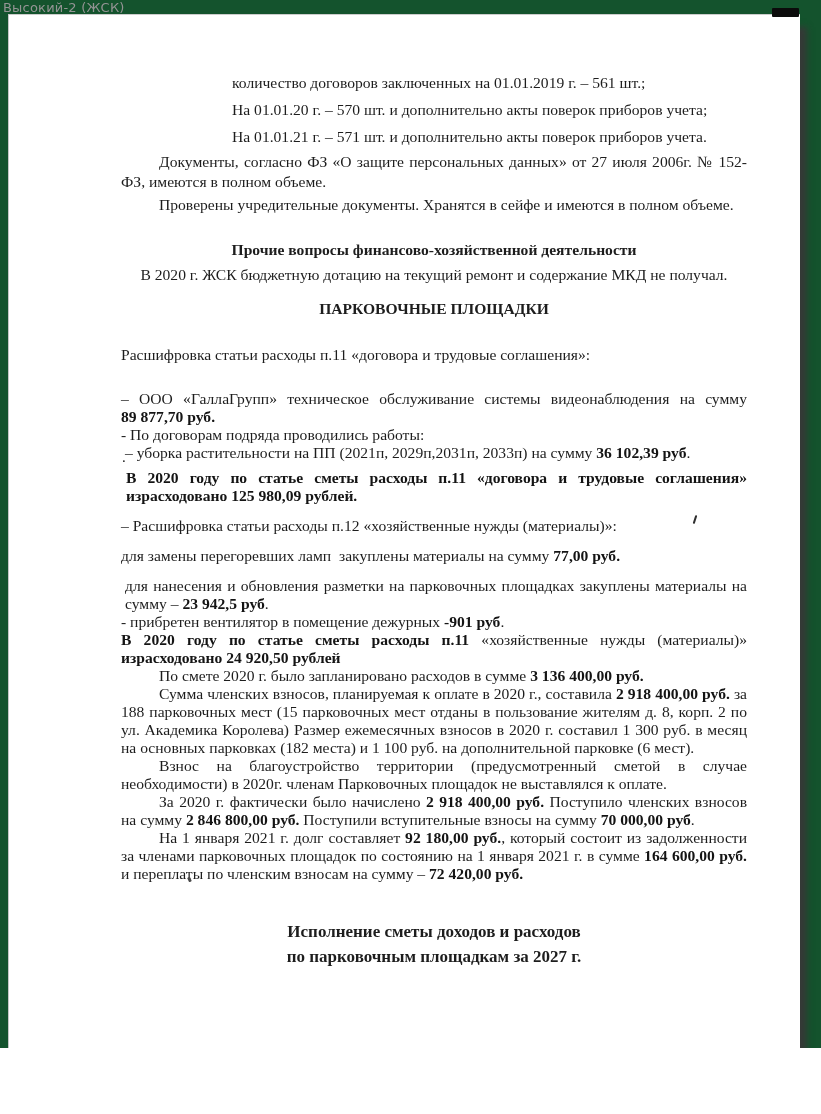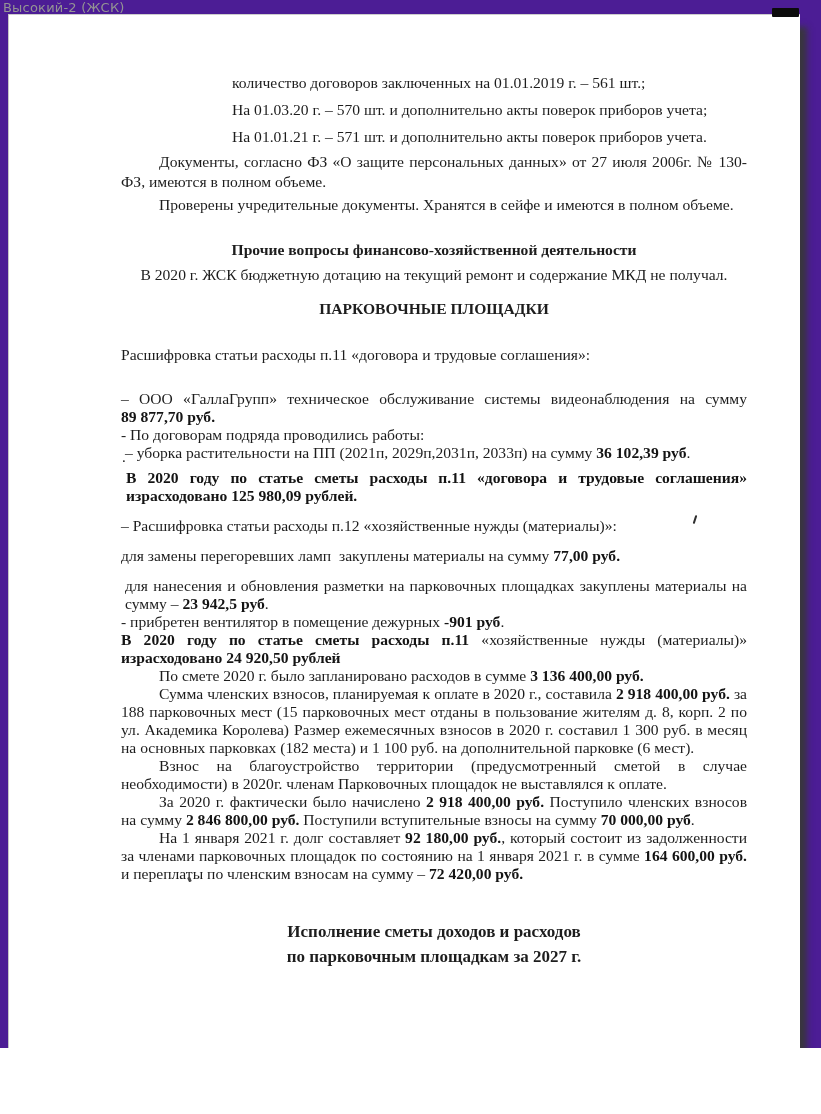--- a/index.html
+++ b/index.html
@@ -1,18 +1,18 @@
 <!DOCTYPE html>
 <html><head>
 <meta charset="utf-8">
 <style>
   html,body{margin:0;padding:0;}
   body{width:821px;height:1114px;background:#ffffff;overflow:hidden;}
 
-  .viewport{position:relative;width:821px;height:1048px;background:#4c1d95;overflow:hidden;}
+  .viewport{position:relative;width:821px;height:1048px;background:#14532d;overflow:hidden;}
 
   .win-title{
     position:absolute;top:0;left:3px;z-index:6;
     font-family:"DejaVu Sans","Liberation Sans",sans-serif;
     font-size:13px;color:#949494;letter-spacing:0.2px;
   }
 
   .page{
     position:absolute;left:8px;top:14px;width:791px;height:1083px;
     background:#ffffff;
@@ -60,23 +60,23 @@
 </head>
 <body>
 
 <div class="viewport">
 
   <div class="win-title">Высокий-2 (ЖСК)</div>
 
   <div class="page">
     <div class="content">
         <p class="para ref-cont"><span>количество договоров заключенных на 01.01.2019 г. – 561 шт.;</span></p>
-        <p class="para ref-cont"><span>На 01.03.20 г. – 570 шт. и дополнительно акты поверок приборов учета;</span></p>
+        <p class="para ref-cont"><span>На 01.01.20 г. – 570 шт. и дополнительно акты поверок приборов учета;</span></p>
         <p class="para ref-cont"><span>На 01.01.21 г. – 571 шт. и дополнительно акты поверок приборов учета.</span></p>
-        <p class="para just indent g2 lh20"><span>Документы, согласно ФЗ «О защите персональных данных» от 27 июля 2006г. № 130-ФЗ, имеются в полном объеме.</span></p>
+        <p class="para just indent g2 lh20"><span>Документы, согласно ФЗ «О защите персональных данных» от 27 июля 2006г. № 152-ФЗ, имеются в полном объеме.</span></p>
         <p class="para just indent g4 lh20"><span>Проверены учредительные документы. Хранятся в сейфе и имеются в полном объеме.</span></p>
         <p class="para center bold g26"><span>Прочие вопросы финансово-хозяйственной деятельности</span></p>
         <p class="para center g7"><span>В 2020 г. ЖСК бюджетную дотацию на текущий ремонт и содержание МКД не получал.</span></p>
         <p class="para center bold g3"><span>ПАРКОВОЧНЫЕ ПЛОЩАДКИ</span></p>
         <p class="para para g28"><span>Расшифровка статьи расходы п.11 «договора и трудовые соглашения»:</span></p>
         <p class="para just g22"><span>– ООО «ГаллаГрупп» техническое обслуживание системы видеонаблюдения на сумму </span><b>89&nbsp;877,70 руб.</b></p>
         <p class="para para"><span>- По договорам подряда проводились работы:</span></p>
         <p class="para para pl2"><span>– уборка растительности на ПП (2021п, 2029п,2031п, 2033п) на сумму </span><b>36&nbsp;102,39 руб</b><span>.</span></p>
         <p class="para just g7 pl4"><b>В 2020 году по статье сметы расходы п.11 «договора и трудовые соглашения» израсходовано 125&nbsp;980,09 рублей.</b></p>
         <p class="para para g12"><span>– Расшифровка статьи расходы п.12 «хозяйственные нужды (материалы)»:</span></p>

